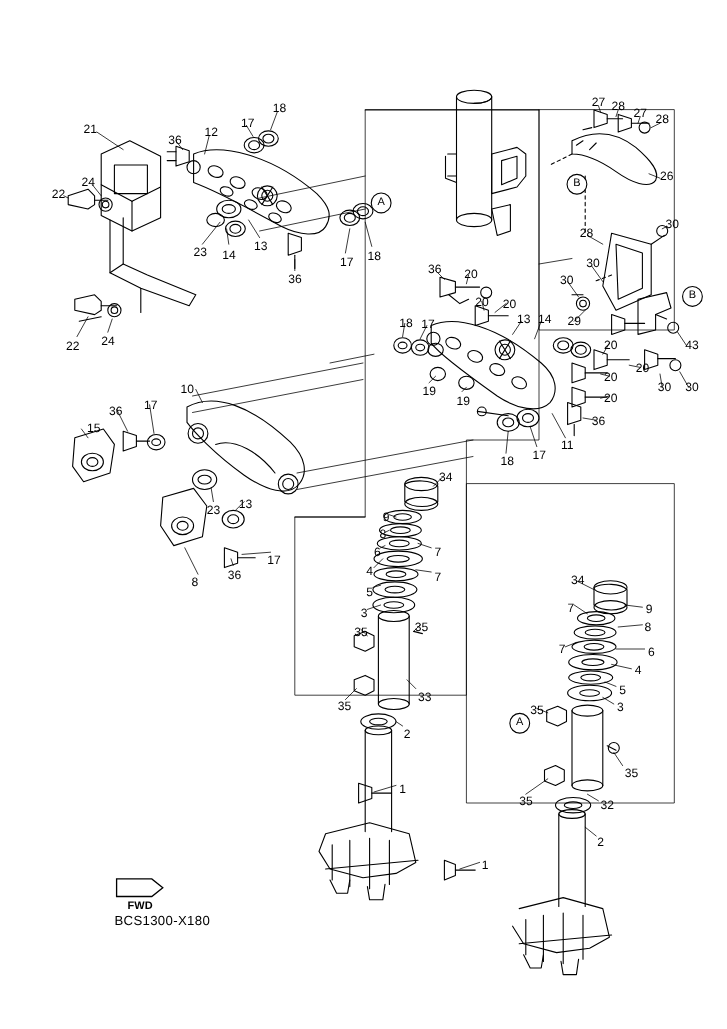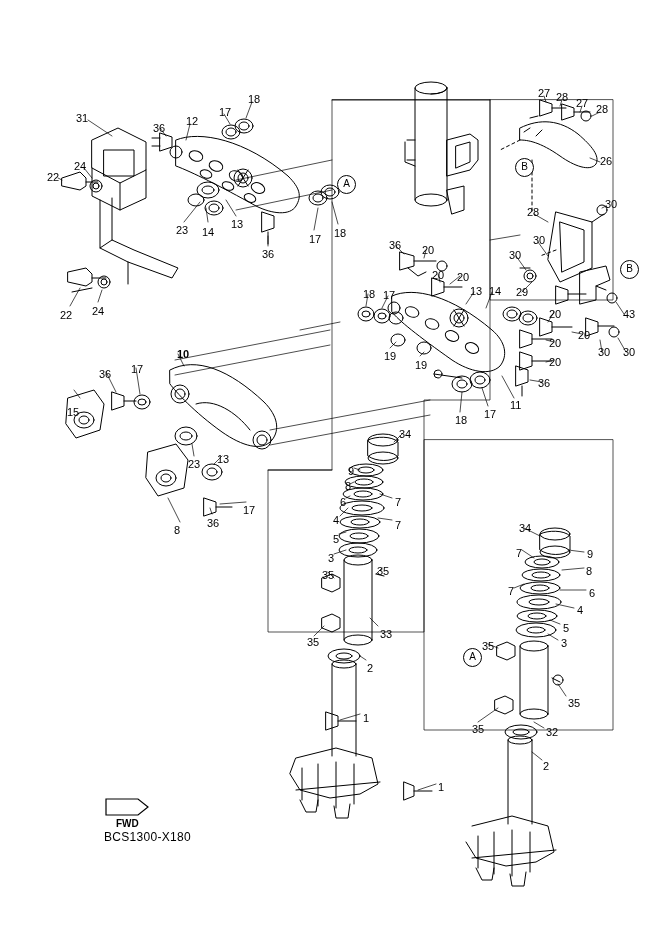--- a/index.html
+++ b/index.html
@@ -414,21 +414,21 @@
   <div id="fwd">
     <svg width="46" height="24" viewBox="0 0 46 24" xmlns="http://www.w3.org/2000/svg">
       <path d="M2 4 L34 4 L44 12 L34 20 L2 20 Z" fill="#ffffff" stroke="#000" stroke-width="1.2"></path>
     </svg>
     <div class="txt">FWD</div>
   </div>
 
   <div id="code">BCS1300-X180</div>
 
   <div id="labels">
-      <div class="lbl" style="left: 76px; top: 113px;">31</div>
+      <div class="lbl" style="left: 76px; top: 113px;">21</div>
       <div class="lbl" style="left: 153px; top: 123px;">36</div>
       <div class="lbl" style="left: 186px; top: 116px;">12</div>
       <div class="lbl" style="left: 219px; top: 107px;">17</div>
       <div class="lbl" style="left: 248px; top: 94px;">18</div>
       <div class="lbl" style="left: 47px; top: 172px;">22</div>
       <div class="lbl" style="left: 74px; top: 161px;">24</div>
       <div class="lbl" style="left: 176px; top: 225px;">23</div>
       <div class="lbl" style="left: 202px; top: 227px;">14</div>
       <div class="lbl" style="left: 231px; top: 219px;">13</div>
       <div class="lbl" style="left: 262px; top: 249px;">36</div>
@@ -460,24 +460,24 @@
       <div class="lbl" style="left: 549px; top: 309px;">20</div>
       <div class="lbl" style="left: 578px; top: 330px;">20</div>
       <div class="lbl" style="left: 549px; top: 338px;">20</div>
       <div class="lbl" style="left: 549px; top: 357px;">20</div>
       <div class="lbl" style="left: 384px; top: 351px;">19</div>
       <div class="lbl" style="left: 415px; top: 360px;">19</div>
       <div class="lbl" style="left: 538px; top: 378px;">36</div>
       <div class="lbl" style="left: 455px; top: 415px;">18</div>
       <div class="lbl" style="left: 484px; top: 409px;">17</div>
       <div class="lbl" style="left: 510px; top: 400px;">11</div>
-      <div class="lbl" style="left: 177px; top: 349px; font-weight: bold;">10</div>
+      <div class="lbl" style="left: 164px; top: 349px;">10</div>
       <div class="lbl" style="left: 99px; top: 369px;">36</div>
       <div class="lbl" style="left: 131px; top: 364px;">17</div>
-      <div class="lbl" style="left: 67px; top: 385px; margin-top: 22px;">15</div>
+      <div class="lbl" style="left: 79px; top: 385px;">15</div>
       <div class="lbl" style="left: 188px; top: 459px;">23</div>
       <div class="lbl" style="left: 217px; top: 454px;">13</div>
       <div class="lbl" style="left: 243px; top: 505px;">17</div>
       <div class="lbl" style="left: 207px; top: 518px;">36</div>
       <div class="lbl" style="left: 174px; top: 525px;">8</div>
       <div class="lbl" style="left: 399px; top: 429px;">34</div>
       <div class="lbl" style="left: 348px; top: 466px;">9</div>
       <div class="lbl" style="left: 345px; top: 481px;">8</div>
       <div class="lbl" style="left: 395px; top: 497px;">7</div>
       <div class="lbl" style="left: 340px; top: 497px;">6</div>

